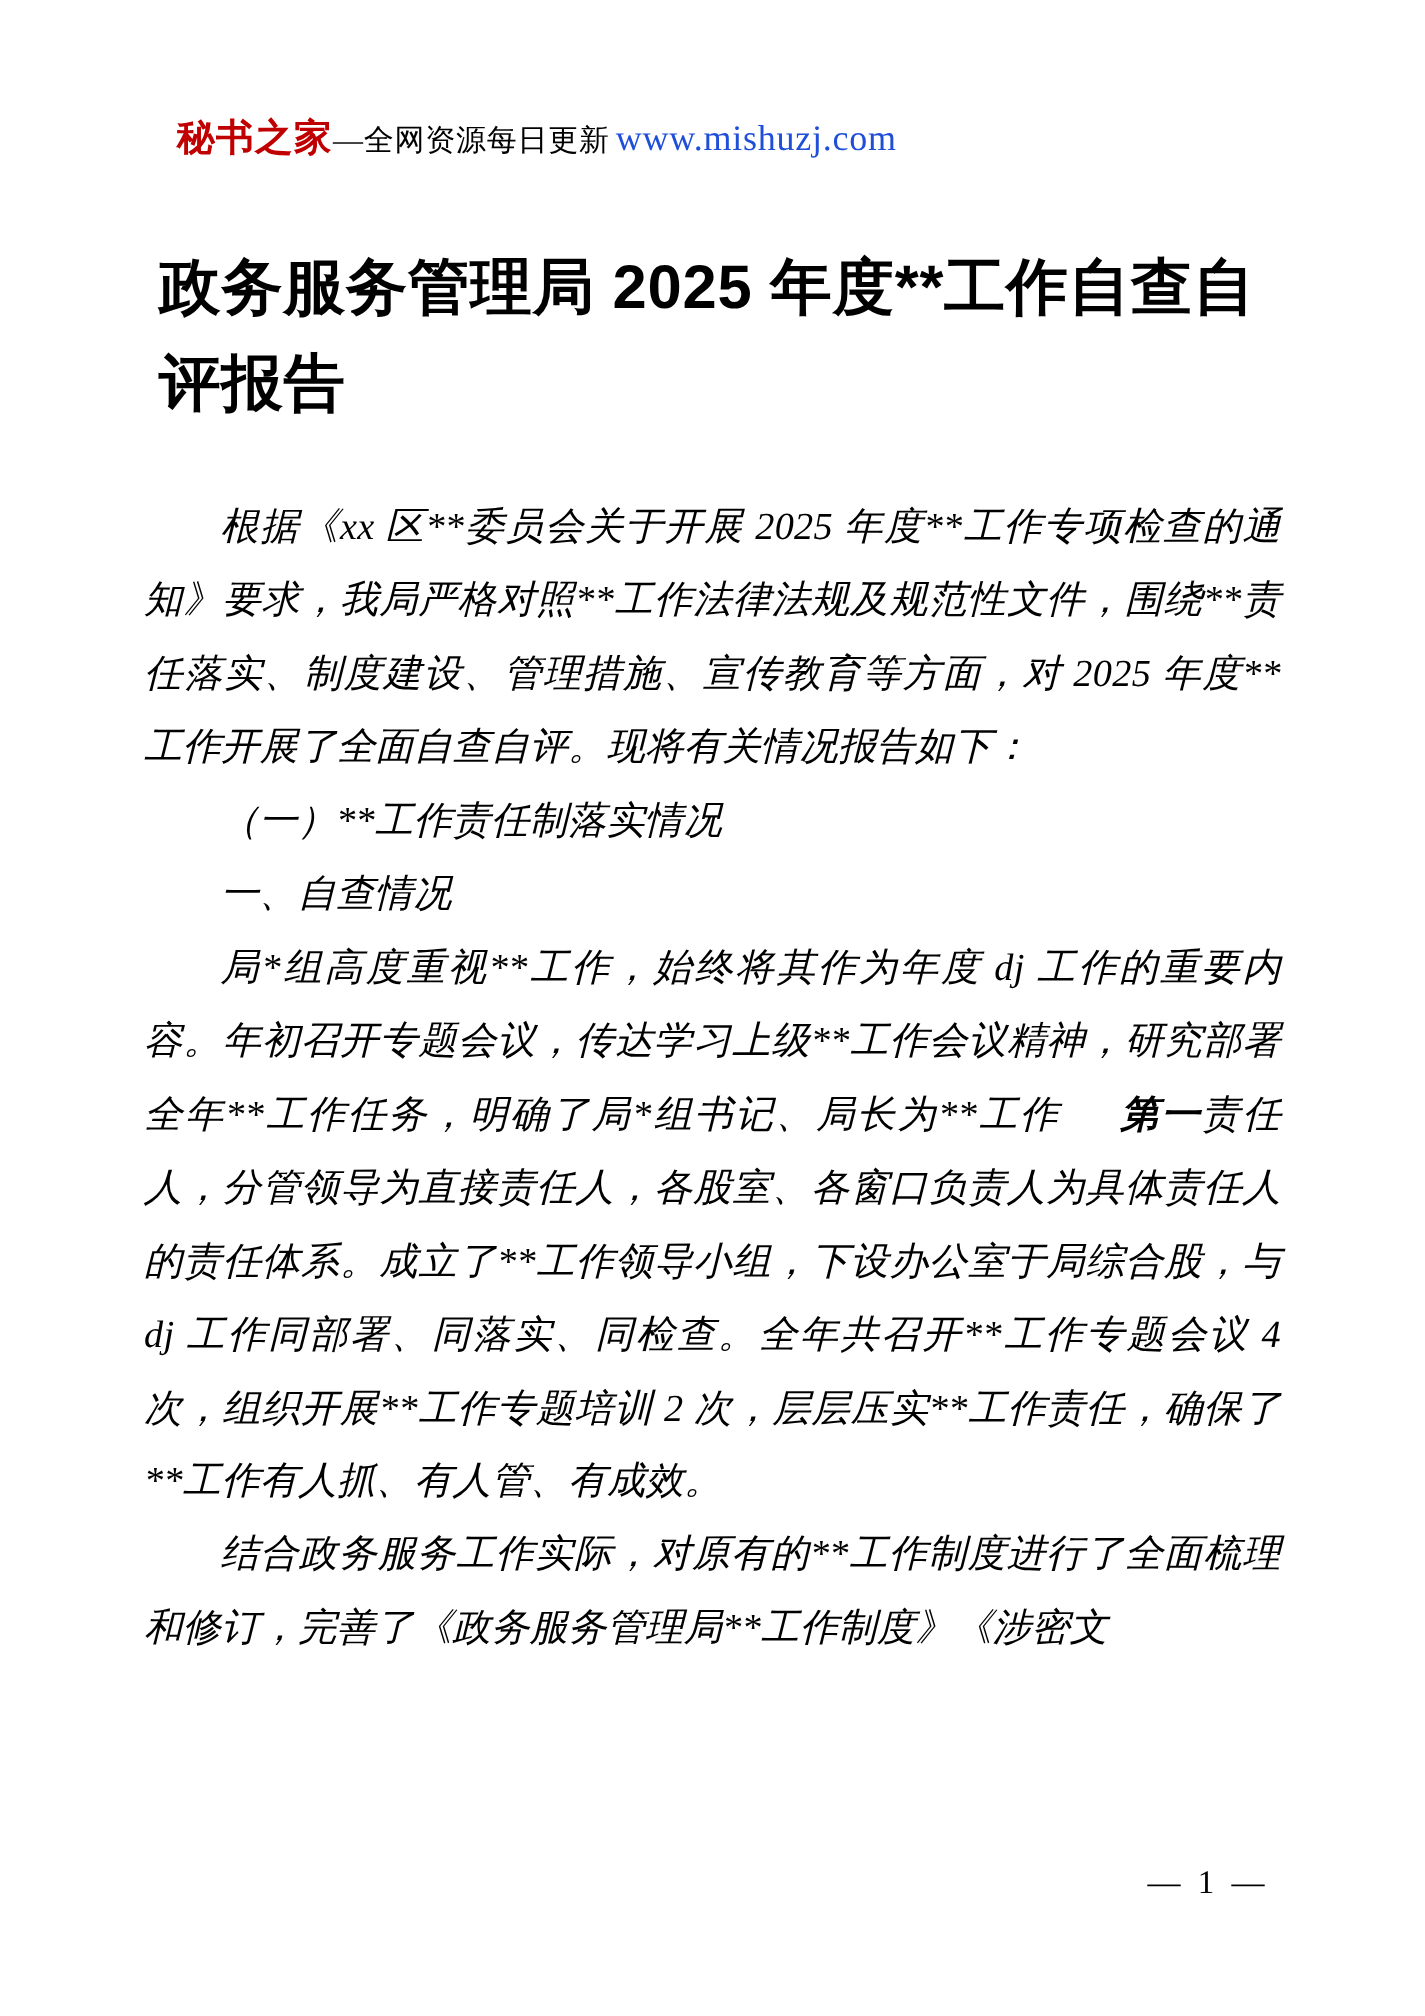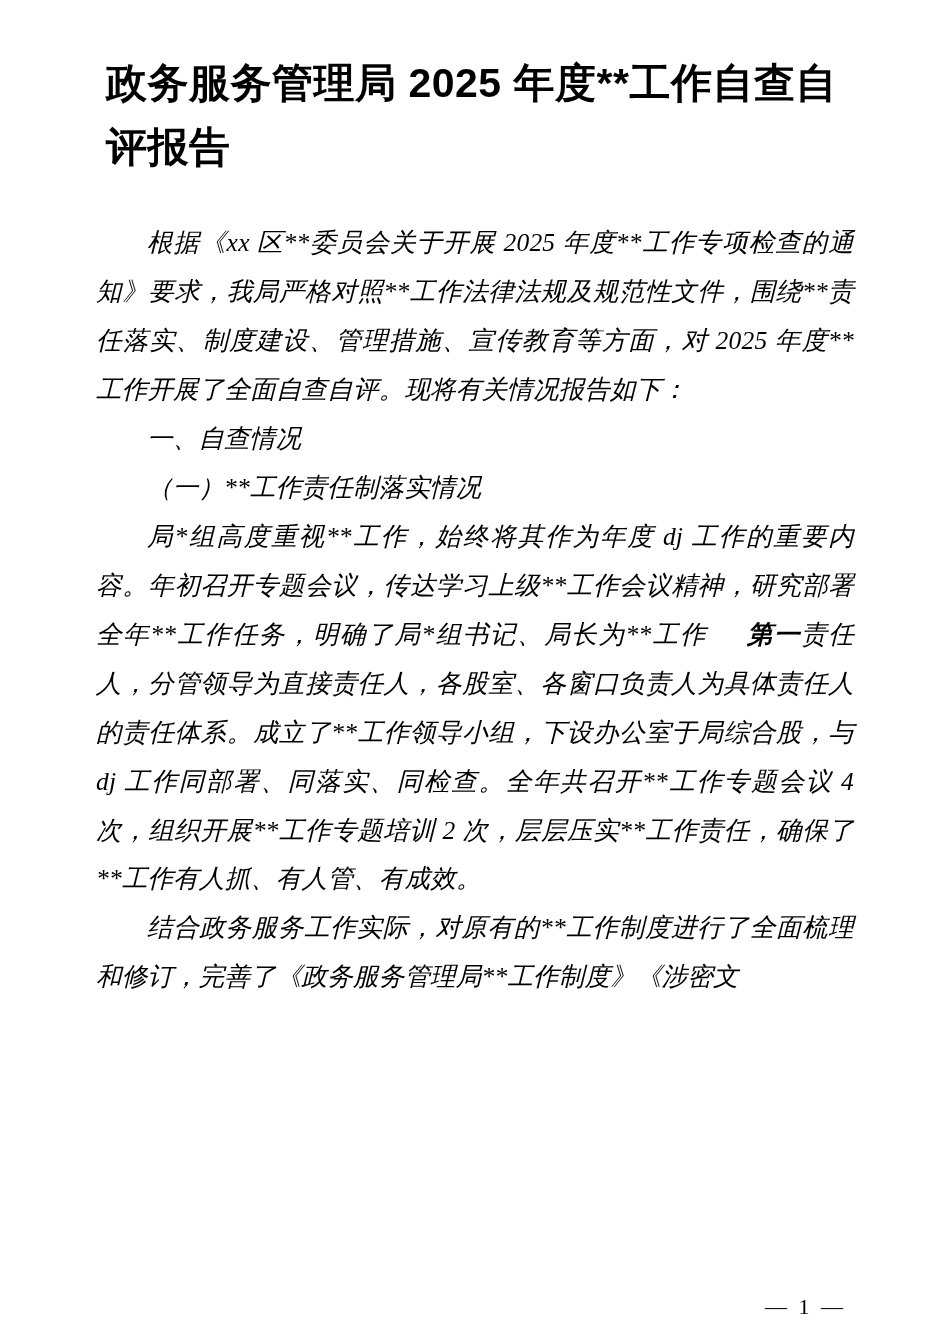--- a/index.html
+++ b/index.html
@@ -87,30 +87,33 @@
     font-family: "Liberation Serif", serif;
     letter-spacing: 3px;
     color: #000;
   }
 </style>
 </head>
 <body>
 
 <div class="page">
 
+  <div class="site-header">
+    <span class="brand">秘书之家</span><span class="tagline">—全网资源每日更新</span> <span class="url">www.mishuzj.com</span>
+  </div>
 
   <h1 class="doc-title">政务服务管理局 2025 年度**工作自查自评报告</h1>
 
   <div class="doc-body">
 
     <p>根据《xx 区**委员会关于开展 2025 年度**工作专项检查的通知》要求，我局严格对照**工作法律法规及规范性文件，围绕**责任落实、制度建设、管理措施、宣传教育等方面，对 2025 年度**工作开展了全面自查自评。现将有关情况报告如下：</p>
 
+    <p>（一）**工作责任制落实情况</p>
+
     <p>一、自查情况</p>
-
-    <p>（一）**工作责任制落实情况</p>
 
     <p><span>局*组高度重视**工作，始终将其作为年度 dj 工作的重要内容。年初召开专题会议，传达学习上级**工作会议精神，研究部署全年**工作任务，明确了局*组书记、局长为**工作</span><span class="b">第一</span><span>责任人，分管领导为直接责任人，各股室、各窗口负责人为具体责任人的责任体系。成立了**工作领导小组，下设办公室于局综合股，与 dj 工作同部署、同落实、同检查。全年共召开**工作专题会议 4 次，组织开展**工作专题培训 2 次，层层压实**工作责任，确保了**工作有人抓、有人管、有成效。</span></p>
 
 
     <p>结合政务服务工作实际，对原有的**工作制度进行了全面梳理和修订，完善了《政务服务管理局**工作制度》《涉密文</p>
 
   </div>
 
   <div class="page-number">— 1 —</div>
 

